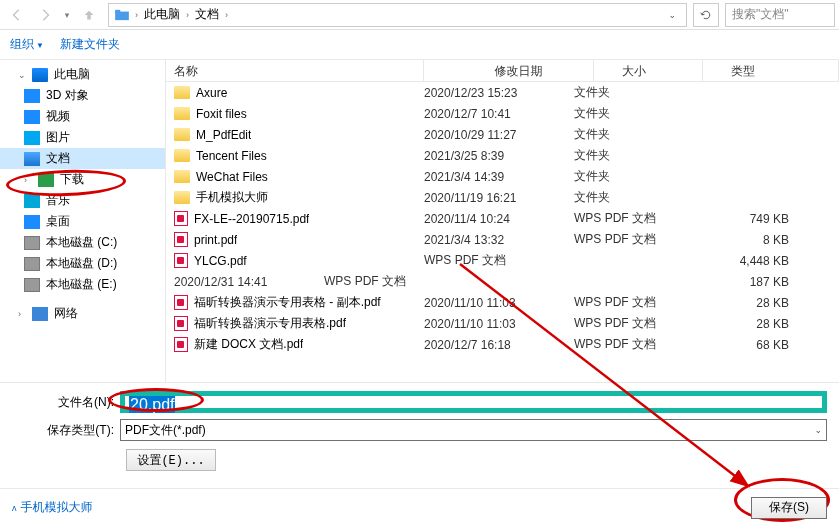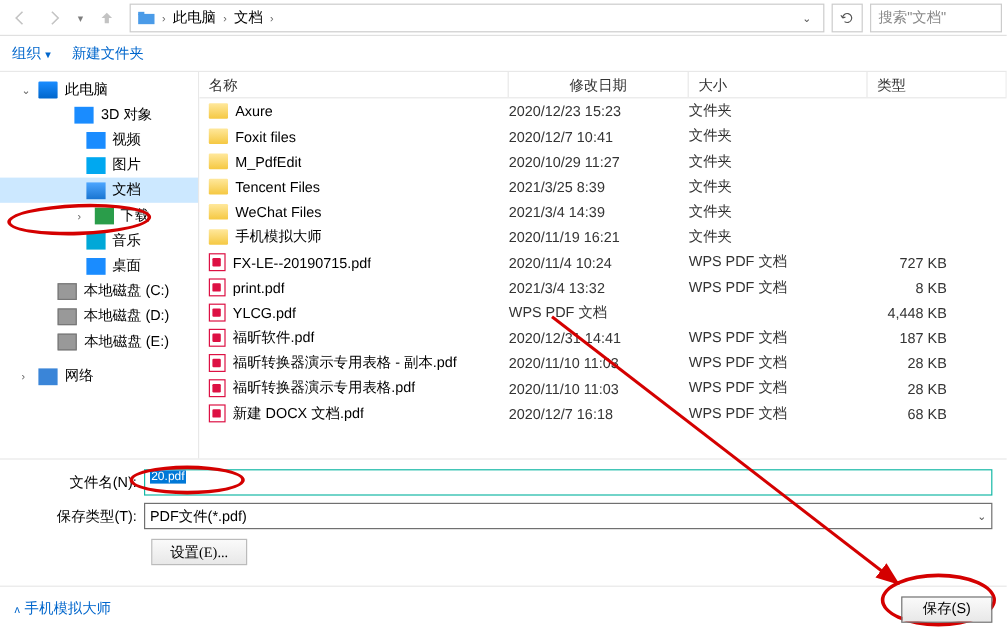--- a/index.html
+++ b/index.html
@@ -15,61 +15,61 @@
 .refresh-btn { width: 26px; height: 24px; border: 1px solid #ccc; display: flex; align-items: center; justify-content: center; margin-right: 4px; }
 .search-box { width: 110px; height: 24px; border: 1px solid #ccc; padding: 0 6px; display: flex; align-items: center; color: #888; }
 
 .subtoolbar { height: 30px; display: flex; align-items: center; padding: 0 10px; gap: 16px; border-bottom: 1px solid #e8e8e8; }
 .sub-link { color: #0066cc; cursor: pointer; }
 .sub-drop { font-size: 8px; margin-left: 2px; color: #0066cc; }
 
 .main { display: flex; height: 322px; }
 .sidebar { width: 166px; border-right: 1px solid #e8e8e8; padding: 4px 0; overflow: hidden; }
 .side-item { display: flex; align-items: center; height: 21px; padding-left: 18px; gap: 6px; cursor: pointer; }
-.side-item.level2 { padding-left: 24px; justify-content: center; }
+.side-item.level2 { padding-left: 24px; }
 .side-item.active { background: #cce8ff; }
 .side-item .exp { width: 10px; font-size: 9px; color: #666; margin-right: -2px; }
 .icon-box { width: 16px; height: 14px; flex-shrink: 0; }
 .ic-pc { background: linear-gradient(#1a8cff, #0066cc); border-radius: 1px; }
 .ic-3d { background: #1a8cff; }
 .ic-video { background: #1a8cff; }
 .ic-pics { background: #00a8f0; }
 .ic-docs { background: linear-gradient(#4da6ff, #1a75d1); }
 .ic-down { background: #2a9d4a; }
 .ic-music { background: #00a8d8; }
 .ic-desk { background: #1a8cff; }
 .ic-drive { background: #999; border: 1px solid #777; }
 .ic-net { background: #3a85d8; }
 .side-gap { height: 8px; }
 
 .file-area { flex: 1; overflow: auto; position: relative; }
-.col-headers { display: flex; height: 22px; border-bottom: 1px solid #e8e8e8; background: #fff; }
+.col-headers { display: flex; height: 22px; border-bottom: 1px solid #e8e8e8; background: #fff; gap: 20px; }
 .col-h { padding: 3px 8px; color: #333; border-right: 1px solid #e8e8e8; cursor: pointer; }
 .col-name { width: 258px; }
 .col-date { width: 150px; text-align: center; }
 .col-type { width: 116px; }
 .col-size { flex: 1; text-align: left; }
 
 .file-row { display: flex; height: 21px; align-items: center; padding-left: 8px; cursor: pointer; }
 .fc-name { width: 250px; display: flex; align-items: center; gap: 6px; }
 .fc-date { width: 150px; color: #333; }
 .fc-type { width: 116px; color: #333; }
 .fc-size { flex: 1; color: #333; text-align: right; padding-right: 50px; }
 .folder-icon { width: 16px; height: 13px; background: linear-gradient(#ffe89c, #f5c842); border-radius: 1px; flex-shrink: 0; }
 .pdf-icon { width: 14px; height: 15px; background: #fff; border: 1px solid #d14; position: relative; flex-shrink: 0; }
 .pdf-icon::after { content: ""; position: absolute; left: 2px; top: 3px; width: 7px; height: 7px; background: #d14; border-radius: 1px; }
 .docname { white-space: nowrap; overflow: hidden; text-overflow: ellipsis; text-align: right; }
 
 .bottom-panel { border-top: 1px solid #e8e8e8; padding: 8px 12px; background: #fff; }
 .form-row { display: flex; align-items: center; margin-bottom: 6px; }
 .form-label { width: 108px; text-align: right; padding-right: 6px; }
-.form-input { flex: 1; height: 22px; border: 1px solid #14b8a6; padding: 0 4px; background: #fff; font-family: inherit; font-size: 10px; }
+.form-input { flex: 1; height: 22px; border: 5px solid #14b8a6; padding: 0 4px; background: #fff; font-family: inherit; font-size: 16px; }
 .form-select { flex: 1; height: 22px; border: 1px solid #707070; padding: 0 4px; background: #fff; display: flex; align-items: center; justify-content: space-between; }
 .sel-arrow { font-size: 9px; color: #555; }
-.settings-btn { width: 80px; height: 22px; background: linear-gradient(#fafafa,#e8e8e8); border: 1px solid #bbb; margin-left: 114px; margin-top: 2px; cursor: pointer; font-family: Liberation Serif, serif; font-size: 12px; }
+.settings-btn { width: 90px; height: 22px; background: linear-gradient(#fafafa,#e8e8e8); border: 1px solid #bbb; margin-left: 114px; margin-top: 2px; cursor: pointer; font-family: Liberation Mono, monospace; font-size: 12px; }
 
 .footer { position: absolute; bottom: 0; left: 0; right: 0; height: 38px; display: flex; align-items: center; padding: 0 12px; border-top: 1px solid #e8e8e8; }
 .hide-folders { display: flex; align-items: center; gap: 4px; color: #0066cc; cursor: pointer; }
 .hide-caret { font-size: 9px; }
 .save-btn { margin-left: auto; width: 76px; height: 22px; background: linear-gradient(#fafafa,#e8e8e8); border: 1px solid #707070; cursor: pointer; font-family: inherit; font-size: 12px; position: relative; z-index: 3; }
 
 .ann { position: absolute; border: 3px solid #d40000; border-radius: 50%; pointer-events: none; z-index: 2; }
 .ann1 { left: 6px; top: 170px; width: 120px; height: 26px; transform: rotate(-2deg); }
 .ann2 { left: 108px; top: 388px; width: 96px; height: 24px; }
 .ann3 { left: 734px; top: 478px; width: 96px; height: 44px; }
@@ -248,44 +248,40 @@
           <div class="fc-type">文件夹</div>
           <div class="fc-size"></div>
         </div>
         <div class="file-row">
           <div class="fc-name">
             <span class="pdf-icon"></span>
             <span class="docname">FX-LE--20190715.pdf</span>
           </div>
           <div class="fc-date">2020/11/4 10:24</div>
           <div class="fc-type">WPS PDF 文档</div>
-          <div class="fc-size">727 KB</div>
+          <div class="fc-size">749 KB</div>
         </div>
         <div class="file-row">
           <div class="fc-name">
             <span class="pdf-icon"></span>
             <span class="docname">print.pdf</span>
           </div>
           <div class="fc-date">2021/3/4 13:32</div>
           <div class="fc-type">WPS PDF 文档</div>
           <div class="fc-size">8 KB</div>
         </div>
         <div class="file-row">
           <div class="fc-name">
             <span class="pdf-icon"></span>
             <span class="docname">YLCG.pdf</span>
           </div>
           <div class="fc-type">WPS PDF 文档</div>
           <div class="fc-size">4,448 KB</div>
         </div>
         <div class="file-row">
-          <div class="fc-name">
-            <span class="pdf-icon"></span>
-            <span class="docname">福昕软件.pdf</span>
-          </div>
           <div class="fc-date">2020/12/31 14:41</div>
           <div class="fc-type">WPS PDF 文档</div>
           <div class="fc-size">187 KB</div>
         </div>
         <div class="file-row">
           <div class="fc-name">
             <span class="pdf-icon"></span>
             <span class="docname">福昕转换器演示专用表格 - 副本.pdf</span>
           </div>
           <div class="fc-date">2020/11/10 11:03</div>

